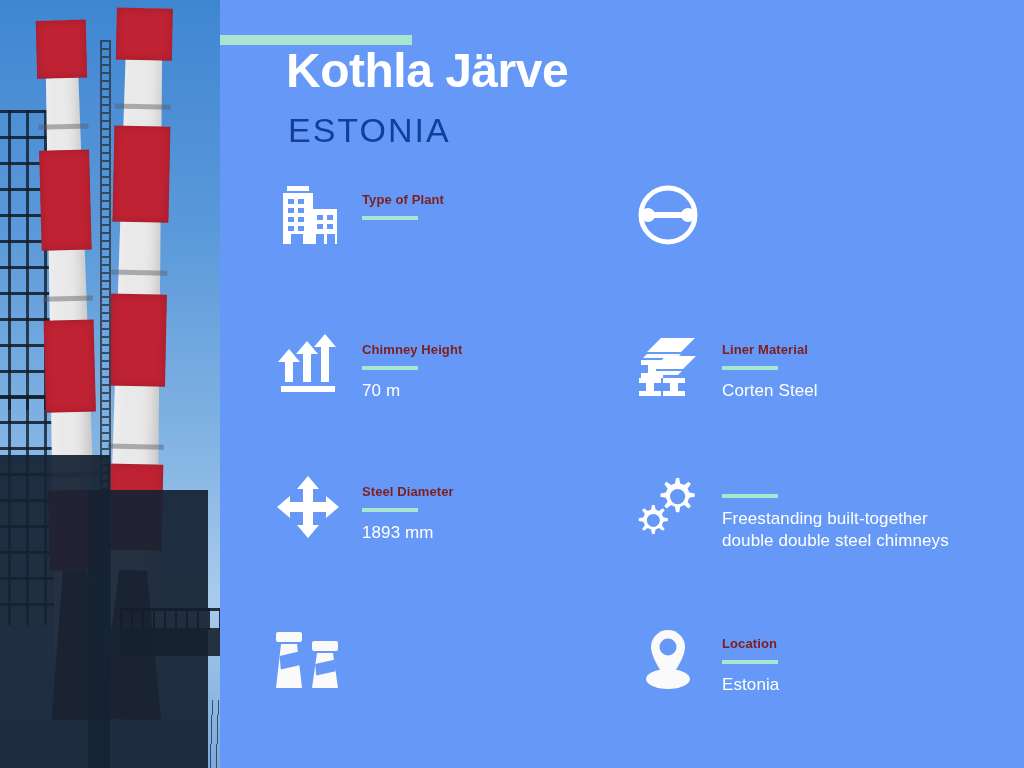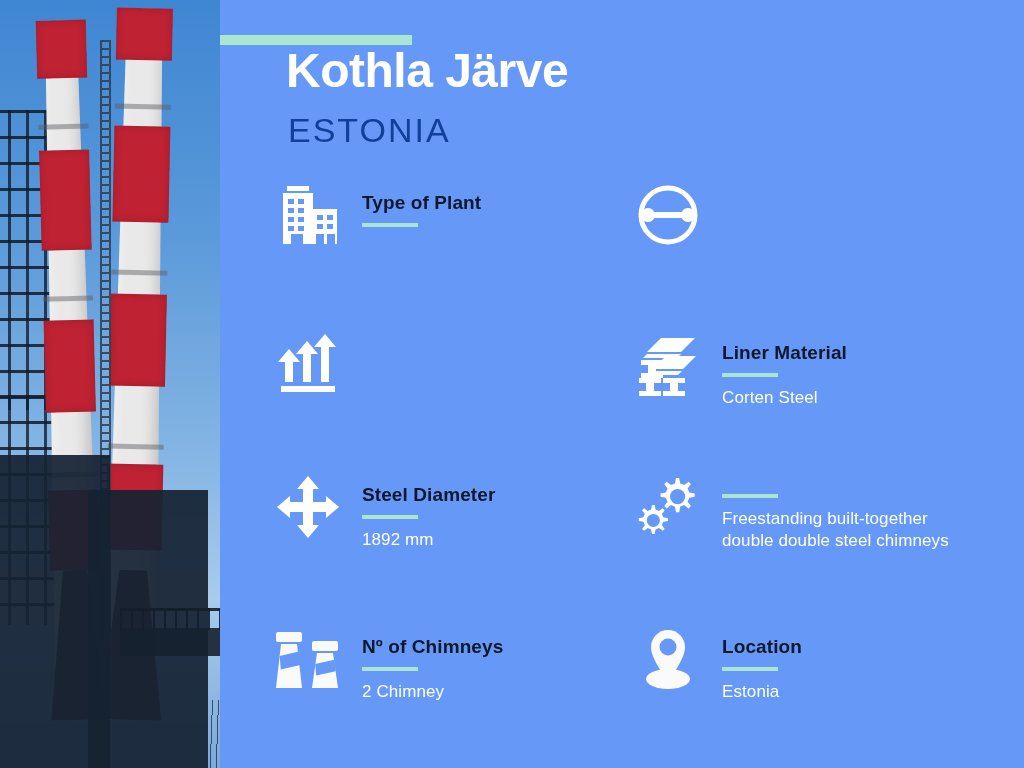--- a/index.html
+++ b/index.html
@@ -53,21 +53,21 @@
     color:#11409a;font-size:34px;font-weight:normal;letter-spacing:2px;line-height:1.1;}
 
   .grid{position:absolute;left:52px;top:175px;width:740px;}
   .row{display:flex;}
   .cell{display:flex;align-items:flex-start;width:360px;}
   .r0{height:150px}.r1{height:142px}.r2{height:152px}.r3{height:120px}
   .icon-wrap{width:72px;min-width:72px;height:72px;margin-right:18px;
     display:flex;align-items:center;justify-content:center;}
   .icon-wrap svg{display:block;}
   .txt{padding-top:14px;}
-  .lab{color:#0f172a;font-size:19px;font-weight:bold;letter-spacing:.1px;margin:0;line-height:1.1;}
+  .lab{color:#7f1d1d;font-size:13px;font-weight:bold;letter-spacing:.1px;margin:0;line-height:1.1;}
   .uline{width:56px;height:4px;background:#a8e6cf;margin:9px 0 10px 0;}
   .val{color:#ffffff;font-size:17px;font-weight:normal;margin:0;line-height:1.28;letter-spacing:.1px;}
 </style>
 </head>
 <body>
 
 <div class="slide">
 
   <div class="photo">
     <div class="sky"></div>
@@ -166,20 +166,25 @@
 
         <div class="cell">
           <div class="icon-wrap">
             <svg width="66" height="66" viewBox="0 0 66 66" fill="#ffffff">
               <rect x="6" y="54" width="54" height="6"></rect>
               <path d="M13 50V30H6l11-13 11 13h-7v20z" transform="translate(-3,0)"></path>
               <path d="M13 50V22H6l11-13 11 13h-7v28z" transform="translate(15,0)"></path>
               <path d="M13 50V15H6l11-13 11 13h-7v35z" transform="translate(33,0)"></path>
             </svg>
           </div>
+          <div class="txt">
+            <p class="lab">Chimney Height</p>
+            <div class="uline"></div>
+            <p class="val">70 m</p>
+          </div>
         </div>
 
         <div class="cell">
           <div class="icon-wrap">
             <svg width="66" height="66" viewBox="0 0 66 66" fill="#ffffff">
               <path d="M26 6h34l-14 14H12z"></path>
               <path d="M12 22h34l-4 4H8z" opacity=".95"></path>
               <path d="M31 24h30l-13 13H17z"></path>
               <path d="M17 39h30l-4 4H13z" opacity=".95"></path>
               <path d="M6 28h22v5h-7v8h7v5H6v-5h7v-8H6z"></path>
@@ -204,21 +209,21 @@
               <rect x="10" y="28" width="46" height="10" rx="2"></rect>
               <path d="M33 2l11 13H22z"></path>
               <path d="M33 64L22 51h22z"></path>
               <path d="M2 33l13-11v22z"></path>
               <path d="M64 33L51 44V22z"></path>
             </svg>
           </div>
           <div class="txt">
             <p class="lab">Steel Diameter</p>
             <div class="uline"></div>
-            <p class="val">1892 mm</p>
+            <p class="val">1893 mm</p>
           </div>
         </div>
 
         <div class="cell">
           <div class="icon-wrap">
             <svg width="66" height="66" viewBox="0 0 66 66" fill="#ffffff">
               <path d="M41 4l3.2 0 1 5.4 4 1.7 4.4-3.3 2.3 2.3-3.3 4.4 1.7 4 5.4 1 0 3.2 -5.4 1 -1.7 4 3.3 4.4 -2.3 2.3 -4.4-3.3 -4 1.7 -1 5.4 -3.2 0 -1-5.4 -4-1.7 -4.4 3.3 -2.3-2.3 3.3-4.4 -1.7-4 -5.4-1 0-3.2 5.4-1 1.7-4 -3.3-4.4 2.3-2.3 4.4 3.3 4-1.7z"></path>
               <circle cx="42.6" cy="22.6" r="7.6" fill="#6699f7"></circle>
               <path d="M17 31l2.7 0 .85 4.6 3.4 1.45 3.75-2.8 1.95 1.95 -2.8 3.75 1.45 3.4 4.6 .85 0 2.7 -4.6 .85 -1.45 3.4 2.8 3.75 -1.95 1.95 -3.75-2.8 -3.4 1.45 -.85 4.6 -2.7 0 -.85-4.6 -3.4-1.45 -3.75 2.8 -1.95-1.95 2.8-3.75 -1.45-3.4 -4.6-.85 0-2.7 4.6-.85 1.45-3.4 -2.8-3.75 1.95-1.95 3.75 2.8 3.4-1.45z"></path>
               <circle cx="18.35" cy="46.4" r="6.5" fill="#6699f7"></circle>
@@ -238,25 +243,20 @@
           <div class="icon-wrap">
             <svg width="72" height="66" viewBox="0 0 72 66" fill="#fafafa">
               <rect x="4" y="6" width="26" height="10" rx="2"></rect>
               <path d="M9 18h16l5 44H4z"></path>
               <path d="M7.6 30l19.2-4.5 1.6 13.5 -19.6 4.5z" fill="#6699f7"></path>
               <rect x="40" y="15" width="26" height="10" rx="2"></rect>
               <path d="M45 27h16l5 35H40z"></path>
               <path d="M43.2 38l19.2-4.2 1.3 11.5 -19.5 4.2z" fill="#6699f7"></path>
             </svg>
           </div>
-          <div class="txt">
-            <p class="lab">Nº of Chimneys</p>
-            <div class="uline"></div>
-            <p class="val">2 Chimney</p>
-          </div>
         </div>
 
         <div class="cell">
           <div class="icon-wrap">
             <svg width="66" height="66" viewBox="0 0 66 66" fill="#fafafa">
               <ellipse cx="33" cy="53" rx="22" ry="10"></ellipse>
               <path d="M33 4c-9.4 0-17 7.6-17 17 0 12.8 17 34 17 34s17-21.2 17-34c0-9.4-7.6-17-17-17z"></path>
               <circle cx="33" cy="21" r="8.5" fill="#6699f7"></circle>
             </svg>
           </div>

